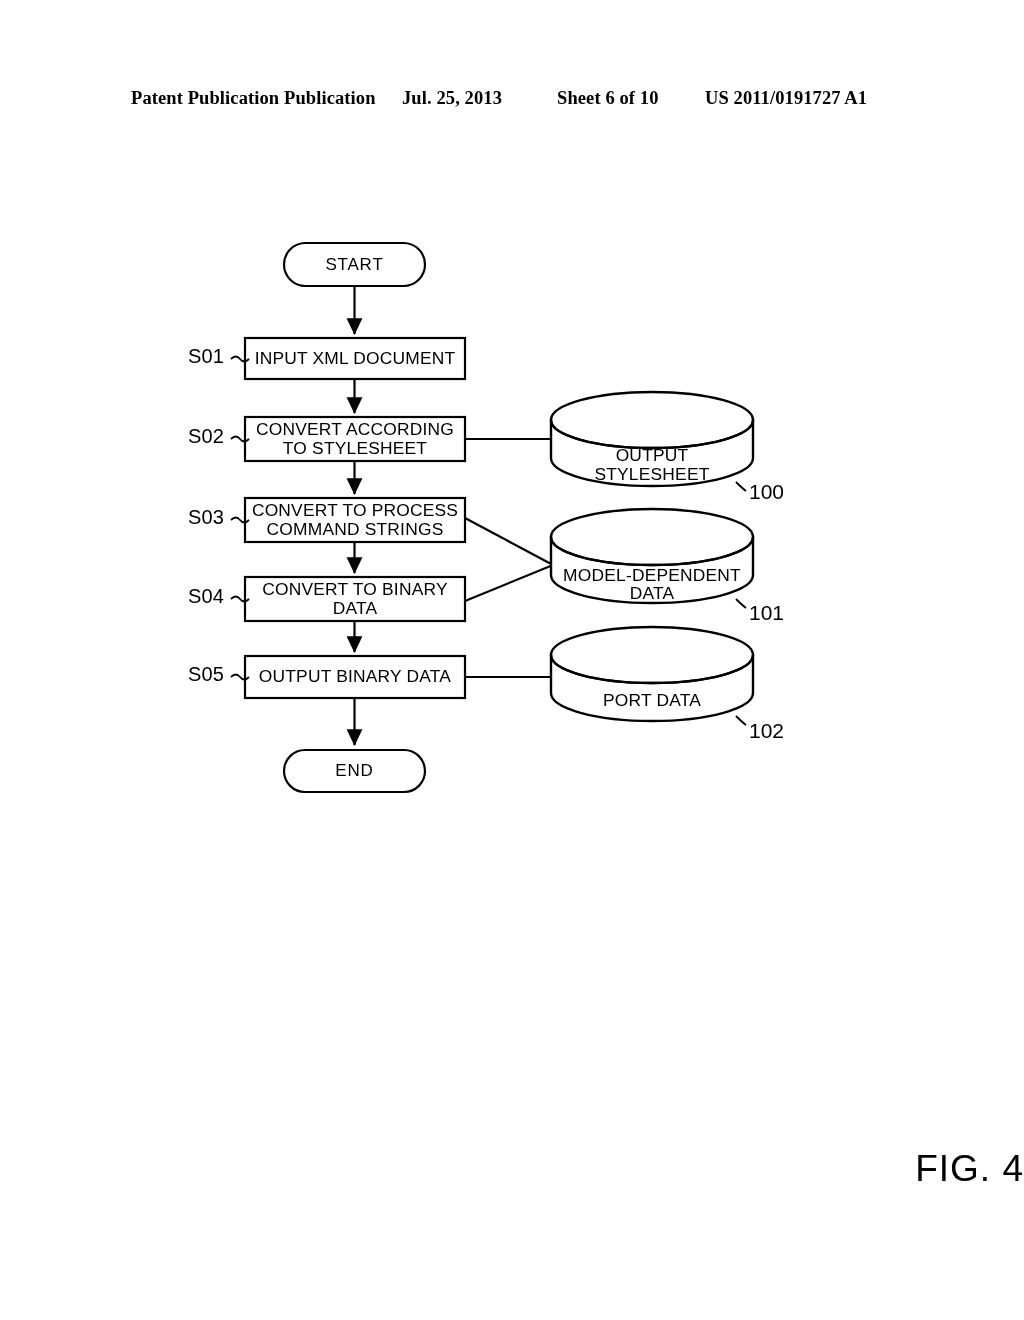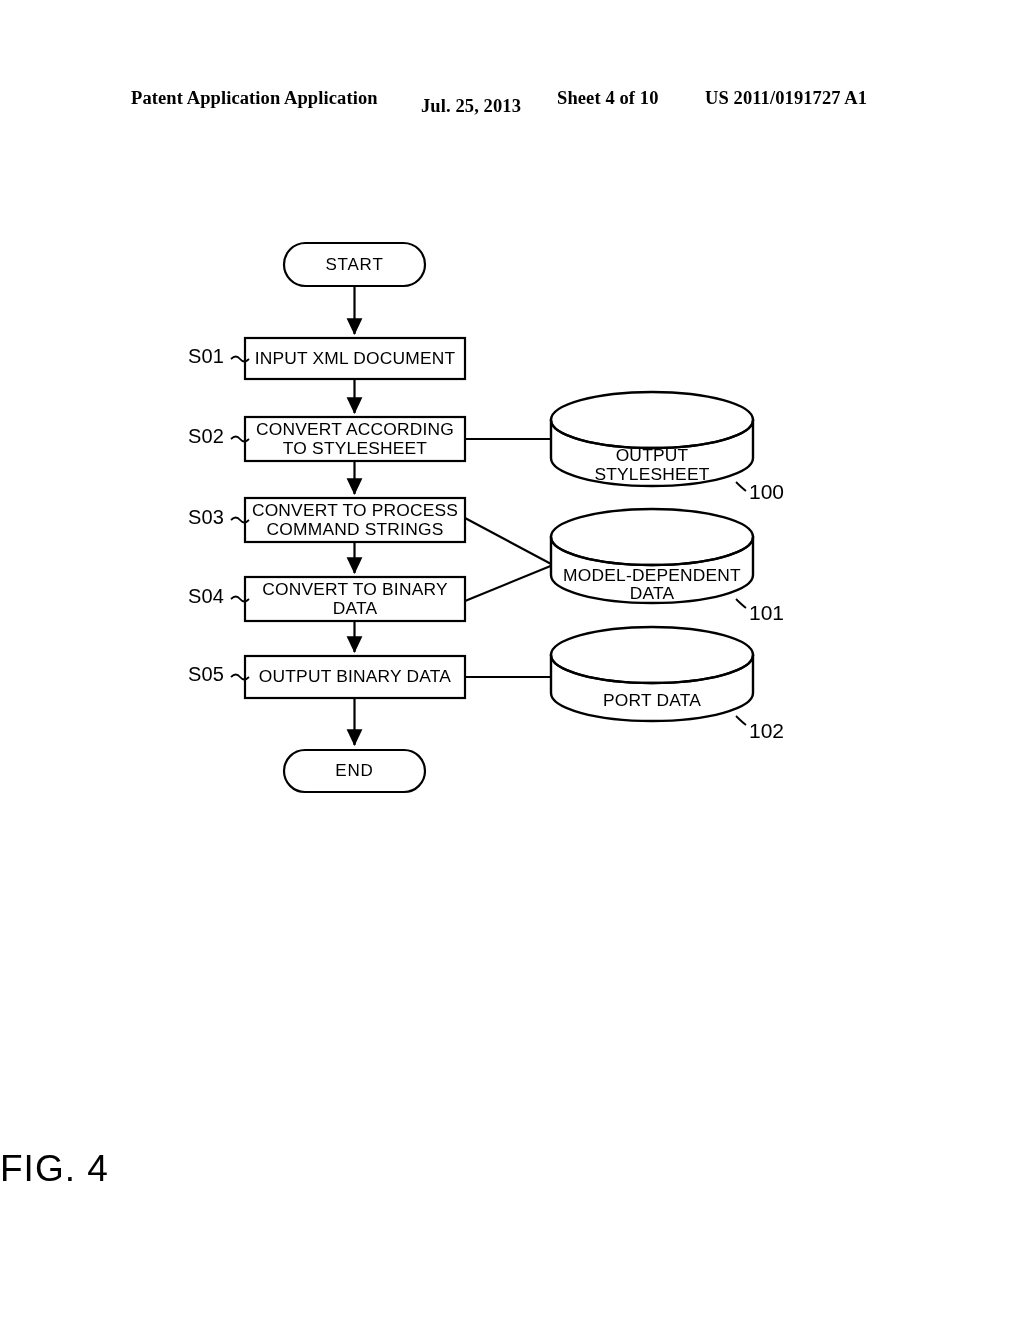--- a/index.html
+++ b/index.html
@@ -24,31 +24,31 @@
     width: 1024px;
     height: 26px;
     font-family: "Liberation Serif", serif;
     font-weight: bold;
     font-size: 18.5px;
     letter-spacing: 0.1px;
     white-space: nowrap;
   }
   .pub-header span { position: absolute; top: 0; }
   .hdr-pub    { left: 131px; }
-  .hdr-date   { left: 421px; margin-top: 8px; }
+  .hdr-date   { left: 402px; }
   .hdr-sheet  { left: 557px; }
   .hdr-number { left: 705px; }
 
   
   .fig-caption {
     position: absolute;
     top: 1148px;
     left: 0;
     width: 1024px;
-    text-align: left;
+    text-align: right;
     font-size: 37px;
     letter-spacing: 1px;
   }
 
   
   #diagram {
     position: absolute;
     top: 0;
     left: 0;
     width: 1024px;
@@ -124,23 +124,23 @@
   .leader {
     fill: none;
     stroke: #000000;
     stroke-width: 1.8;
   }
 </style>
 </head>
 <body>
 
 <div class="pub-header">
-  <span class="hdr-pub">Patent Application Application</span>
+  <span class="hdr-pub">Patent Publication Publication</span>
   <span class="hdr-date">Jul. 25, 2013</span>
-  <span class="hdr-sheet">Sheet 4 of 10</span>
+  <span class="hdr-sheet">Sheet 6 of 10</span>
   <span class="hdr-number">US 2011/0191727 A1</span>
 </div>
 
 <svg id="diagram" viewBox="0 0 1024 1320">
 
   <defs>
     <marker id="arrowhead" markerWidth="9" markerHeight="9" refX="7.2" refY="4.2" orient="auto" markerUnits="strokeWidth">
       <path d="M0,0.6 L7.6,4.2 L0,7.8 Z" fill="#000000"></path>
     </marker>
   </defs>

